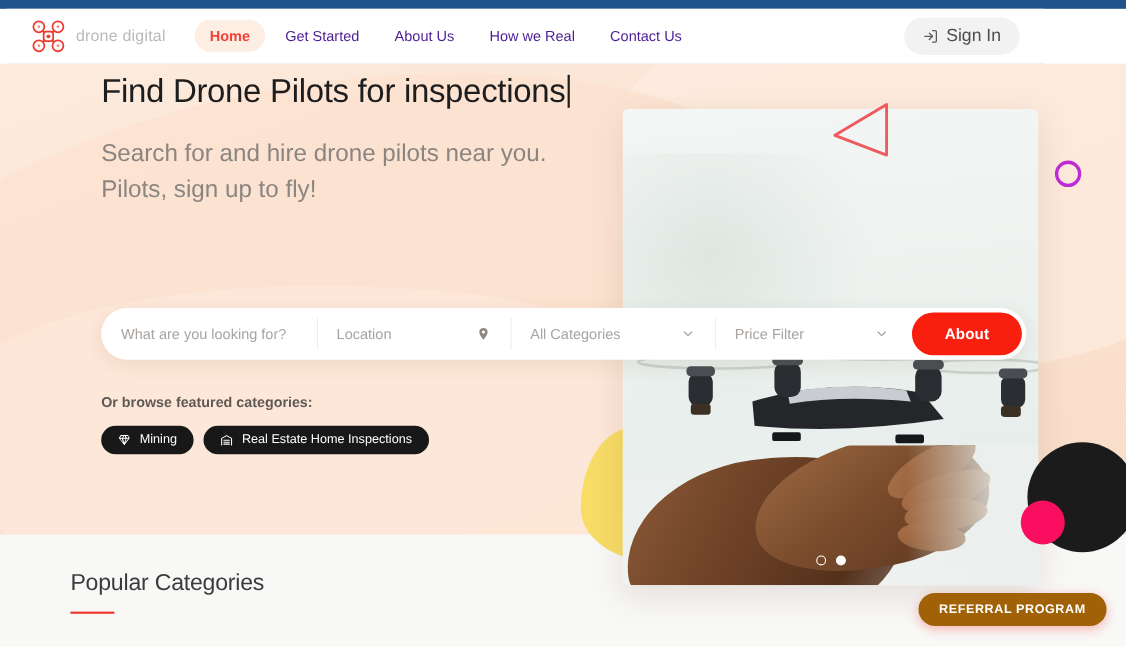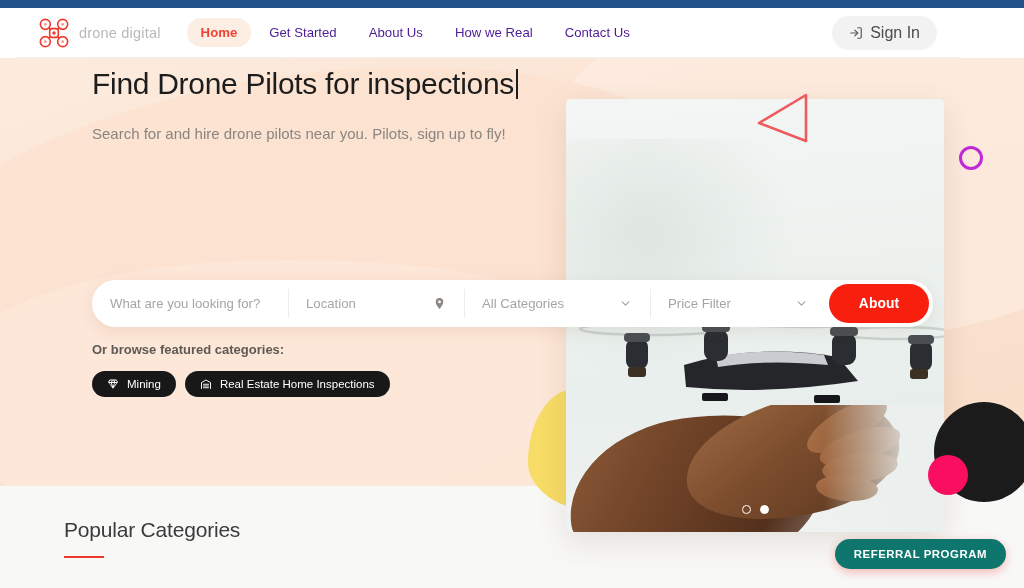--- a/index.html
+++ b/index.html
@@ -18,21 +18,21 @@
 
   
   .browser-bar {
     position: absolute; top: 0; left: 0;
     width: 1024px; height: 8px;
     background: #21538a;
   }
 
   
   .navbar {
-    position: absolute; top: 8px; left: 16px;
+    position: absolute; top: 8px; left: 6px;
     width: 943px; height: 50px;
     background: #ffffff;
     display: flex; align-items: center;
     border-bottom: 1px solid #efefef;
     z-index: 40;
   }
   .brand {
     display: flex; align-items: center;
     margin-left: 22px; gap: 9px;
   }
@@ -96,21 +96,21 @@
   .hero-copy { position: absolute; left: 92px; top: 66px; width: 470px; z-index: 12; }
   .headline {
     font-size: 30px; font-weight: 400; color: #1d1d1d;
     letter-spacing: -.3px; line-height: 1.2; white-space: nowrap;
   }
   .caret {
     display: inline-block; width: 2px; height: 30px;
     background: #1d1d1d; vertical-align: -5px; margin-left: 2px;
   }
   .subhead {
-    margin-top: 21px; font-size: 15px; color: #8b8581;
+    margin-top: 21px; font-size: 22px; color: #8b8581;
     line-height: 1.48; width: 445px; font-weight: 400;
   }
 
   
   .searchbar {
     position: absolute; left: 92px; top: 280px;
     width: 841px; height: 47px;
     background: #ffffff;
     border-radius: 24px;
     display: flex; align-items: center;
@@ -133,21 +133,21 @@
   .search-btn {
     margin-left: auto; margin-right: 4px;
     background: #f91f0f;
     color: #ffffff; font-size: 13.8px; font-weight: 700;
     border: none; border-radius: 21px;
     height: 39px; width: 100px;
     cursor: pointer; letter-spacing: .1px;
   }
 
   
-  .featured { position: absolute; left: 92px; top: 342px; z-index: 12; }
+  .featured { position: absolute; left: 92px; top: 358px; z-index: 12; }
   .featured-label { font-size: 13px; color: #5e5954; font-weight: 600; }
   .chips { display: flex; gap: 9px; margin-top: 14px; }
   .chip {
     display: flex; align-items: center; gap: 8px;
     background: #181818; color: #ffffff;
     border-radius: 16px; padding: 7px 15px;
     font-size: 11.5px; white-space: nowrap; cursor: pointer;
   }
 
   
@@ -250,21 +250,21 @@
     position: absolute; left: 64px; top: 32px;
     font-size: 21px; color: #3b3b3b; font-weight: 400;
     letter-spacing: -.2px;
   }
   .sec-rule {
     position: absolute; left: 64px; top: 70px;
     width: 40px; height: 2px; background: #f0382c;
   }
   .referral {
     position: absolute; right: 18px; bottom: 19px;
-    background: #0f766e; color: #ffffff;
+    background: #a16207; color: #ffffff;
     font-size: 11.4px; font-weight: 700; letter-spacing: .55px;
     border: none; border-radius: 16px;
     padding: 9px 19px; cursor: pointer;
     box-shadow: 0 3px 10px rgba(240,30,16,.30);
     z-index: 60;
   }
 </style>
 </head>
 <body>
 

